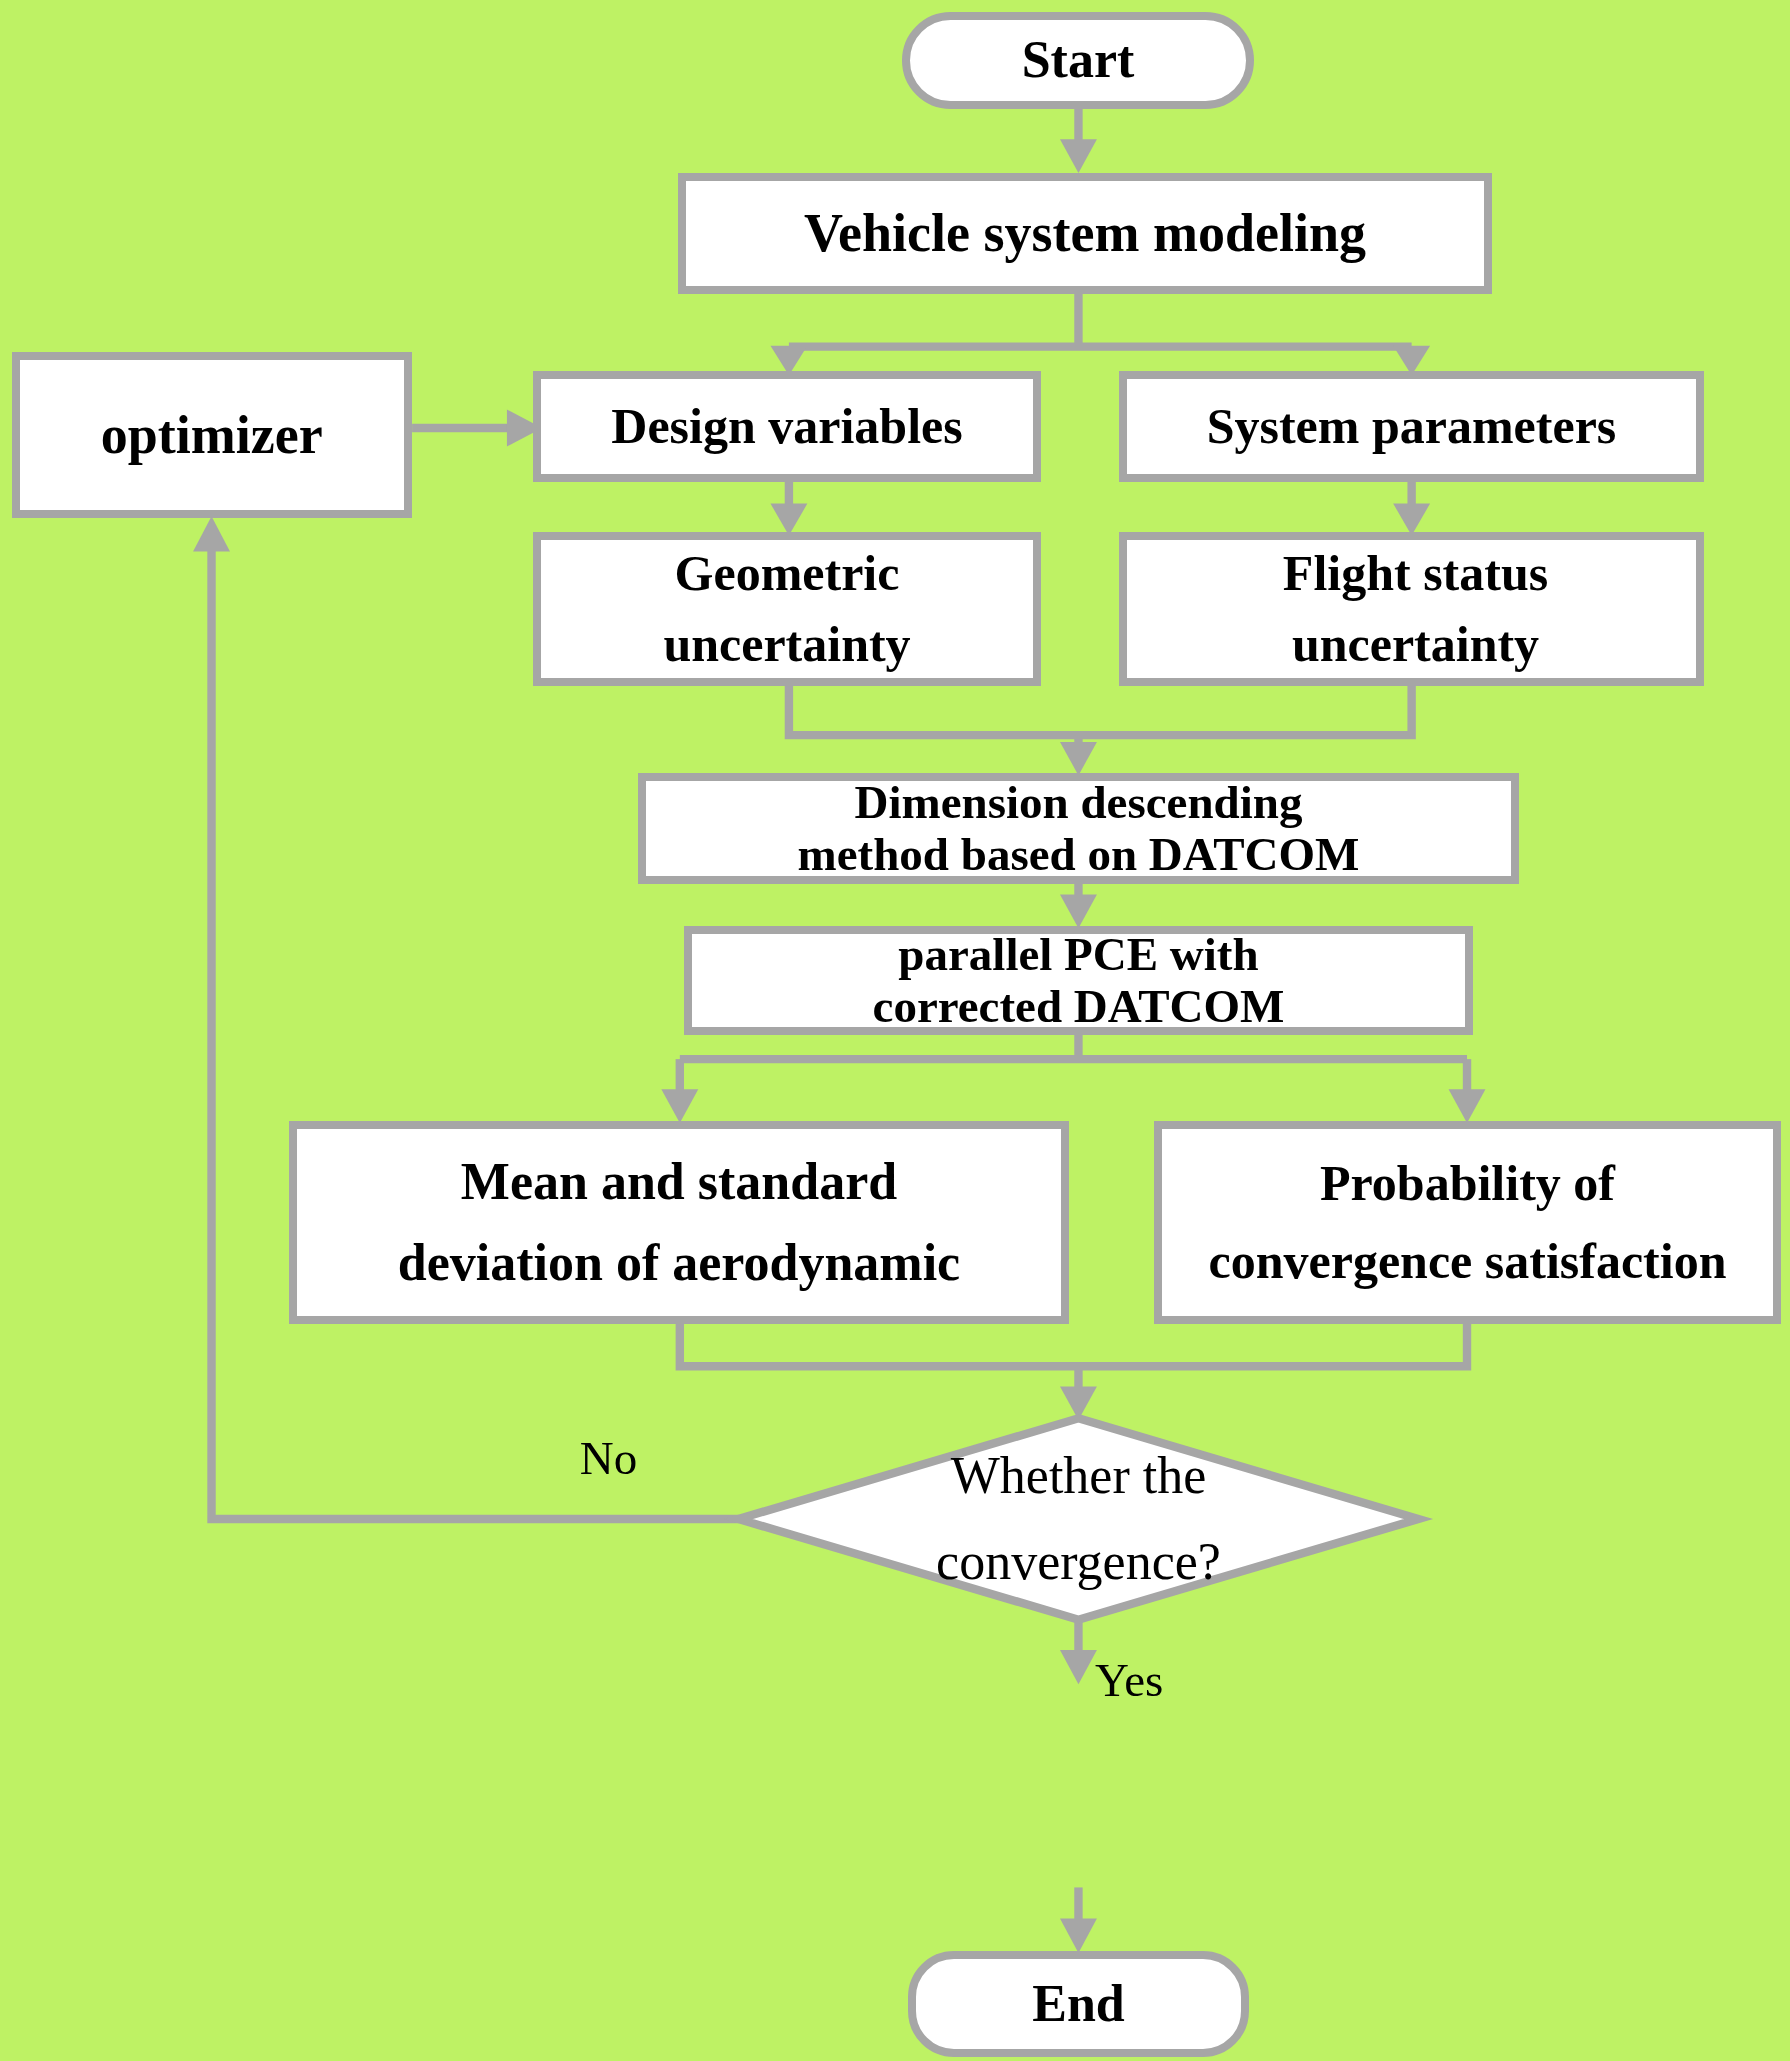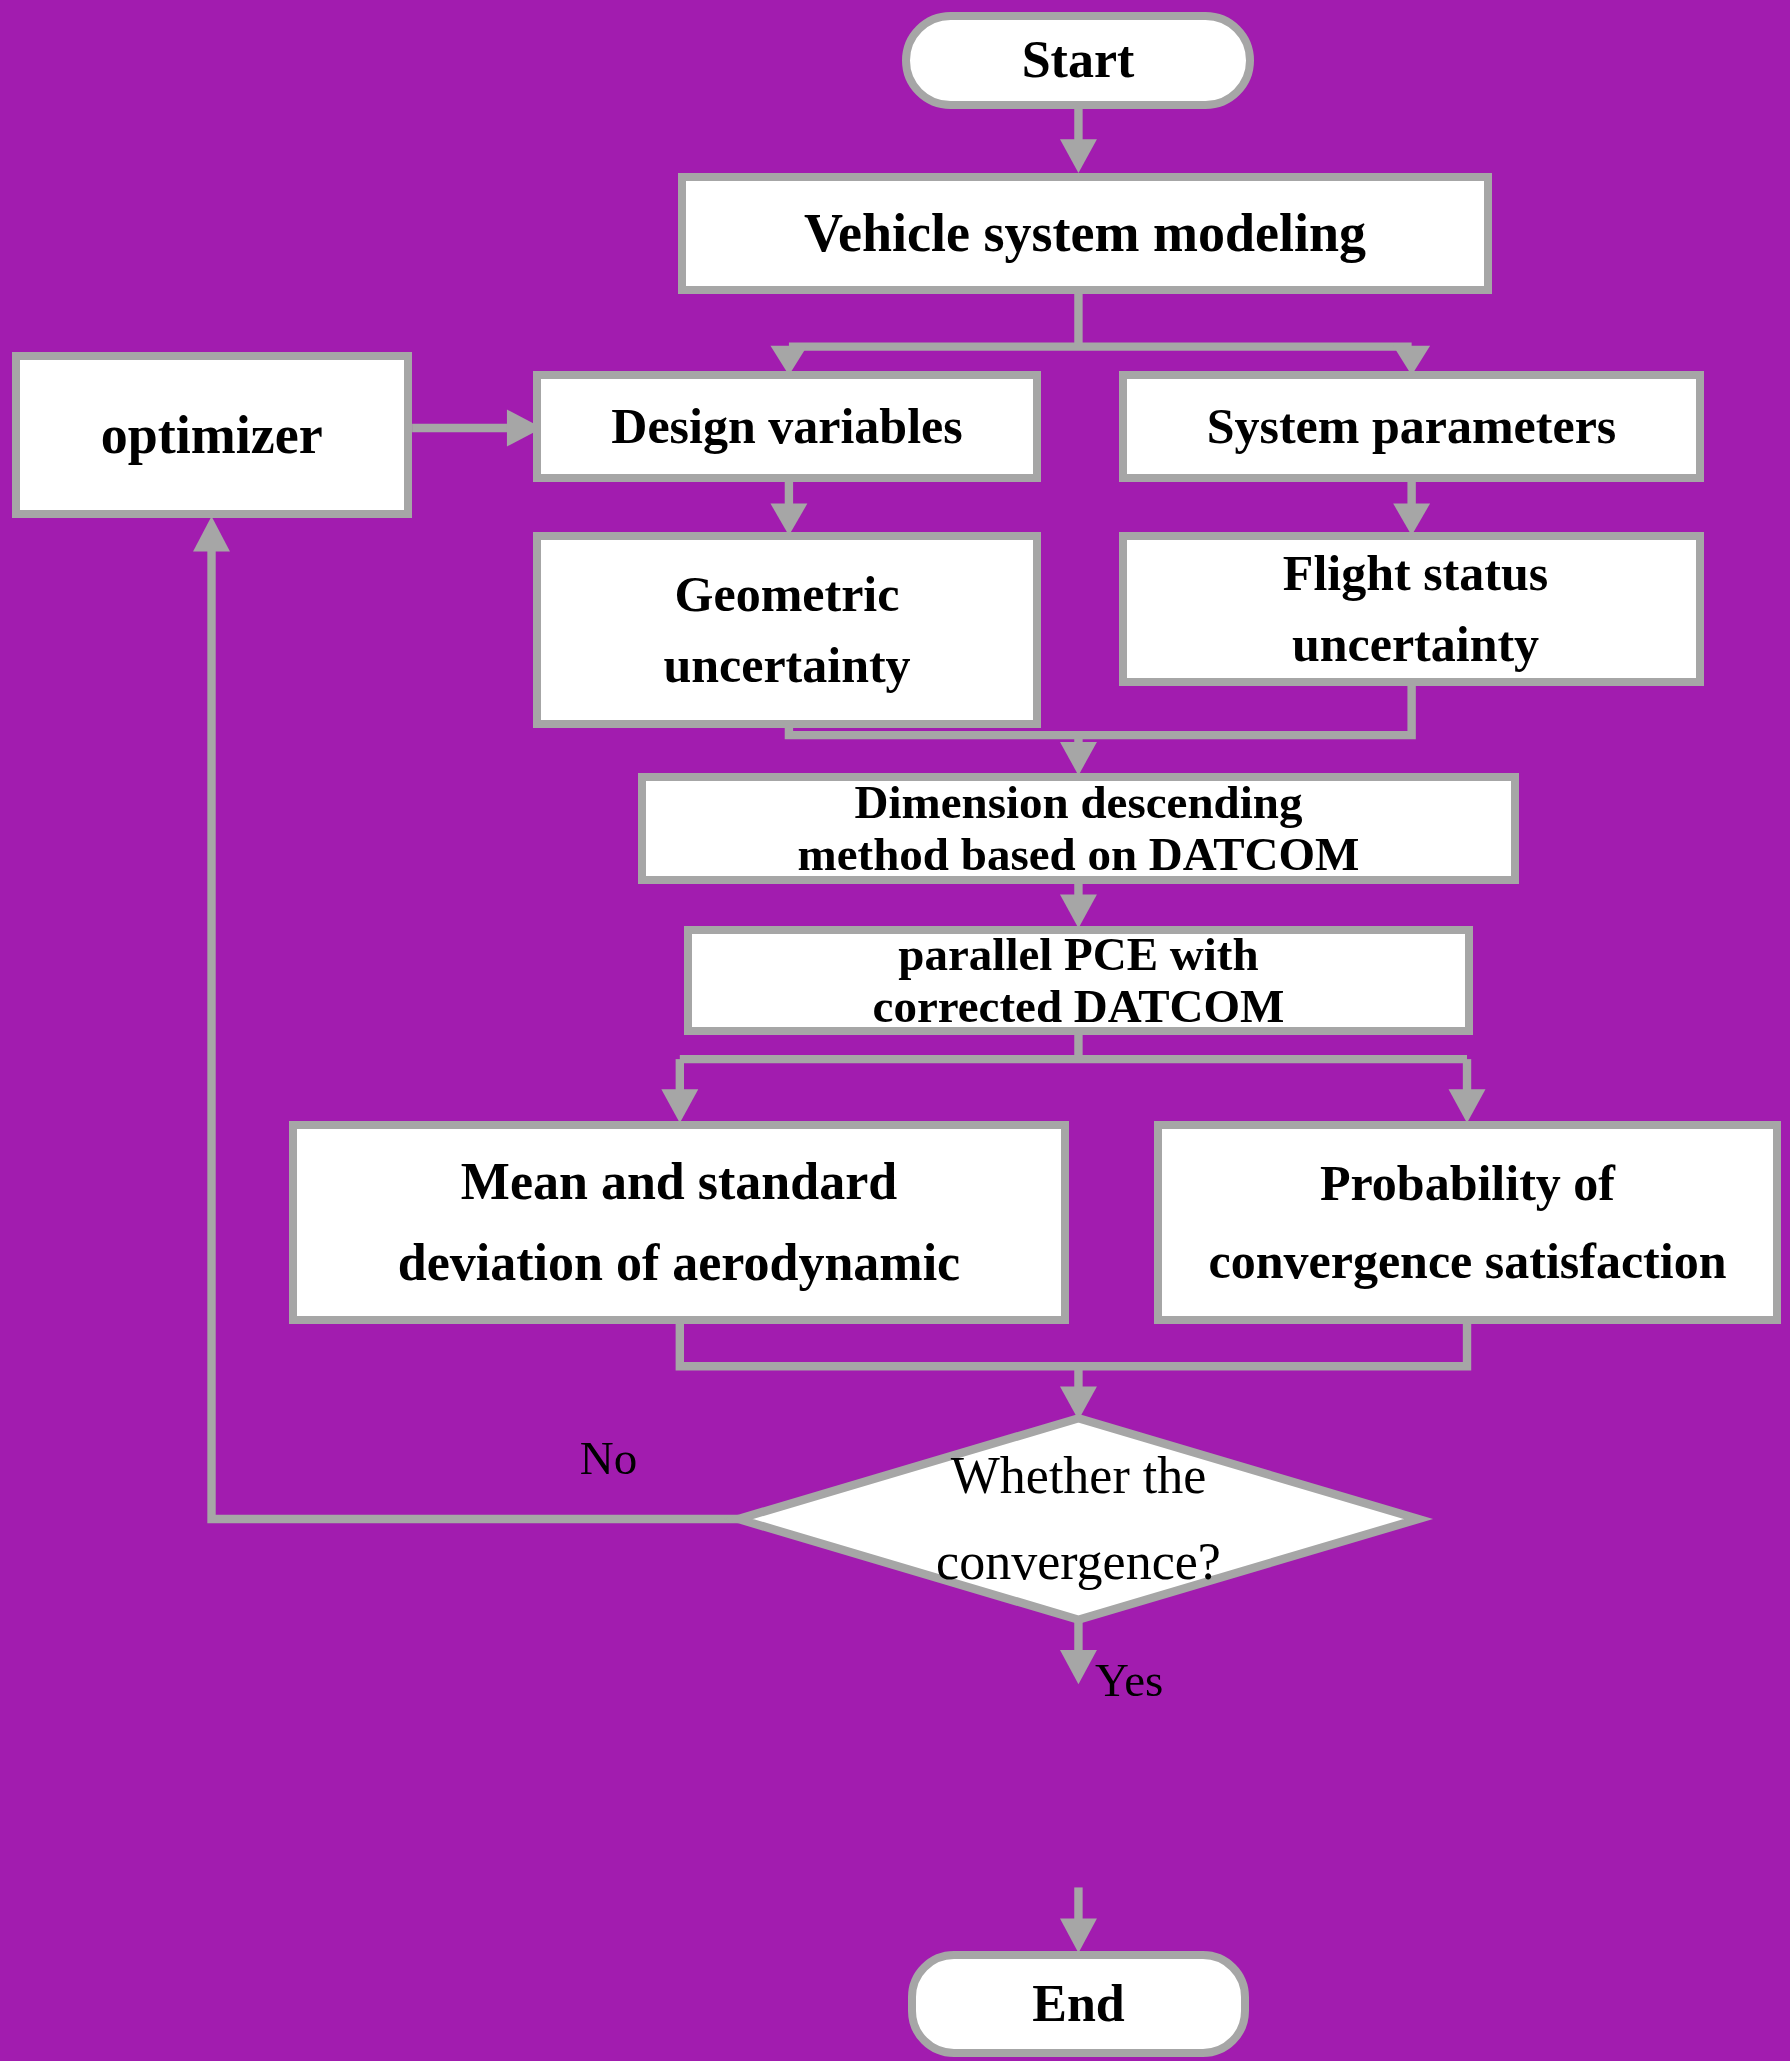--- a/index.html
+++ b/index.html
@@ -1,20 +1,20 @@
 <!DOCTYPE html>
 <html style="font-size:13.4px"><head>
 <meta charset="utf-8">
 <style>
   html, body { margin: 0; padding: 0; background: #ffffff; }
   #stage {
     position: relative;
     width: 1791px;
     height: 2062px;
-    background: #a21caf;
+    background: #bef264;
     font-family: "Liberation Serif", "DejaVu Serif", serif;
     color: #000000;
     overflow: hidden;
   }
   #connectors {
     position: absolute;
     left: 0; top: 0;
     width: 1791px; height: 2062px;
   }
   .node {
@@ -49,21 +49,21 @@
     font-size: 47px;
     white-space: pre;
     z-index: 3;
   }
   
   #n-start       { left: 902px; top: 11.7px;   width: 352px;  height: 97px; font-size: 52px; }
   #n-vehicle     { left: 678px;  top: 173px;  width: 814px;  height: 121px; font-size: 54px; }
   #n-optimizer   { left: 11.7px;   top: 352px;  width: 400px;  height: 166px; font-size: 54px; }
   #n-design      { left: 533px;  top: 371px;  width: 508px;  height: 111px; font-size: 50px; }
   #n-system      { left: 1119px; top: 371px;  width: 585px;  height: 111px; font-size: 50px; }
-  #n-geometric   { left: 533px;  top: 532px;  width: 508px;  height: 196px; font-size: 50px; line-height: 1.42; }
+  #n-geometric   { left: 533px;  top: 532px;  width: 508px;  height: 154px; font-size: 50px; line-height: 1.42; }
   #n-flight      { left: 1119px; top: 532px;  width: 585px;  height: 154px; font-size: 50px; line-height: 1.42; padding-left: 8px; }
   #n-dimension   { left: 638px;  top: 773px;  width: 881px; height: 111px; font-size: 47px; line-height: 1.1; }
   #n-pce         { left: 684px;  top: 926px; width: 789px;  height: 109px; font-size: 47px; line-height: 1.1; }
   #n-mean        { left: 289px;  top: 1121px; width: 780px;  height: 203px; font-size: 52px; line-height: 1.55; }
   #n-probability { left: 1154px; top: 1121px; width: 627px;  height: 203px; font-size: 50px; line-height: 1.55; }
   #n-decision    { left: 785px;  top: 1428px; width: 587px;  height: 181px; font-size: 52px; line-height: 1.65; font-weight: normal; }
   #n-drag        { left: 691px;  top: 1682px; width: 775px;  height: 206px; font-size: 54px; line-height: 1.55; }
   #n-end         { left: 908px; top: 1951px; width: 341px;  height: 106px; font-size: 52px; border-radius: 46px; }
   #lbl-no  { left: 537px;  top: 1431px; width: 143px; text-align: center; }
   #lbl-yes { left: 1095px; top: 1623px; width: 151px; text-align: left; margin-top: 30px; }

